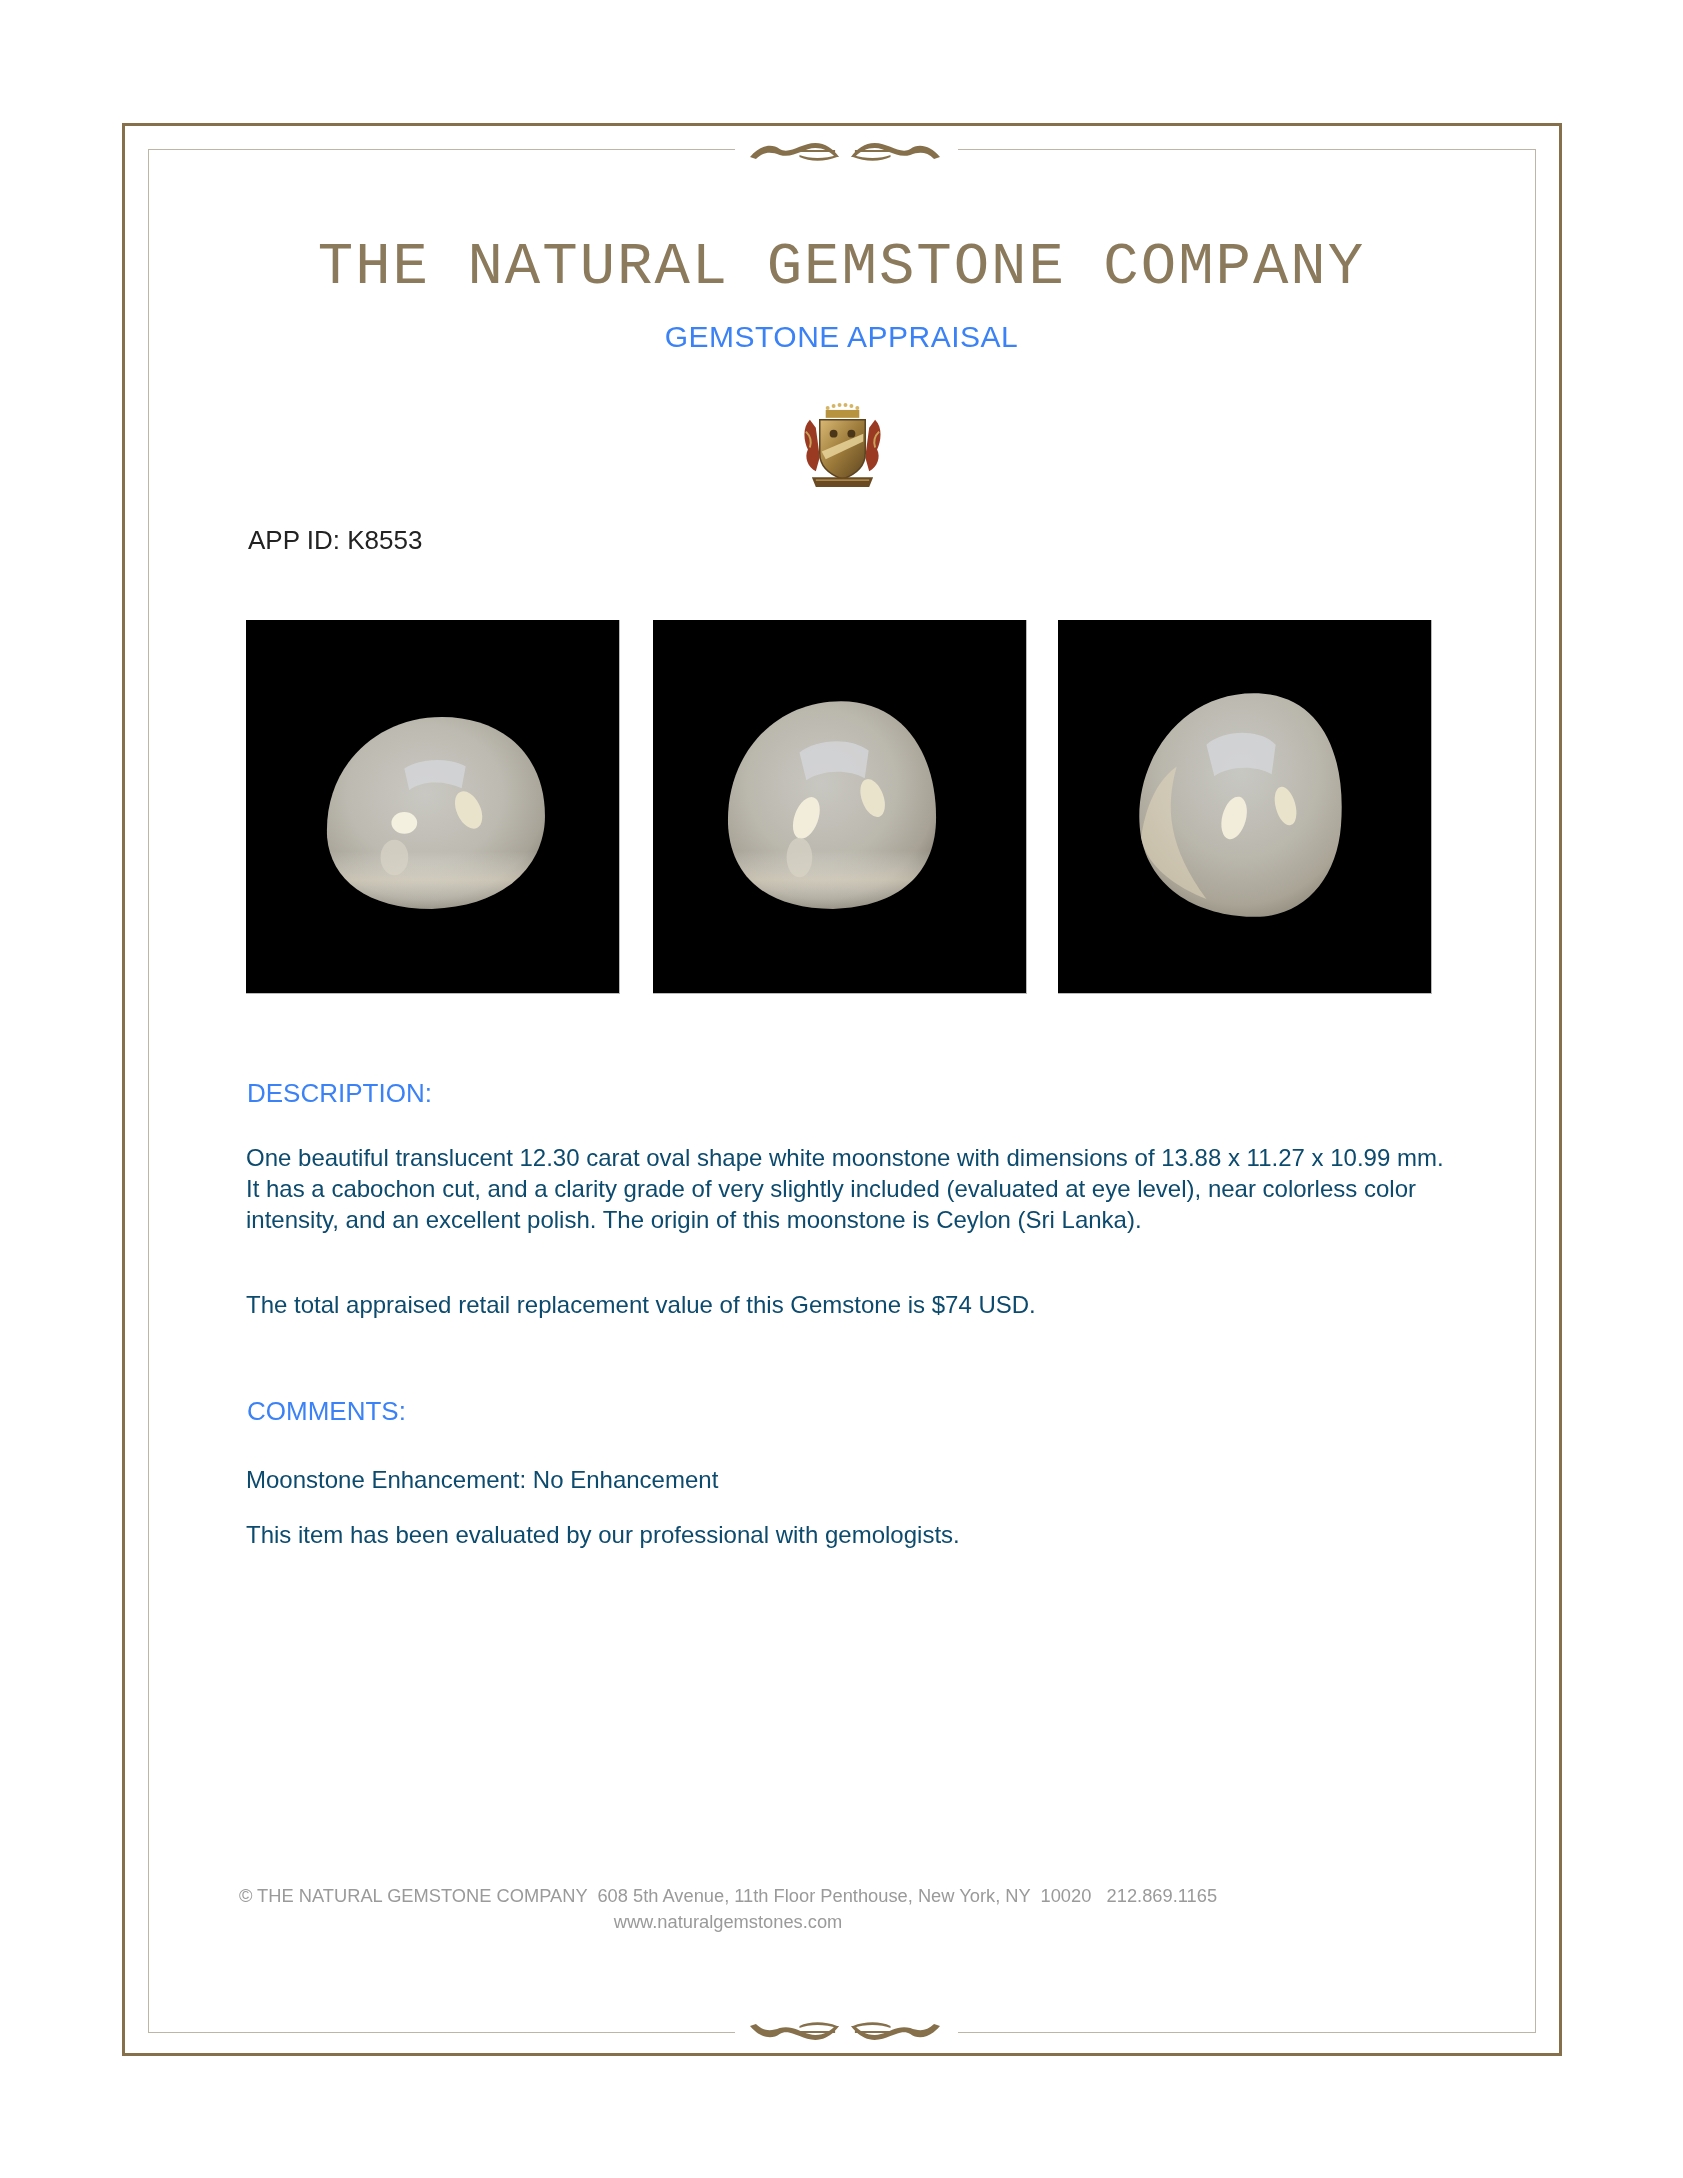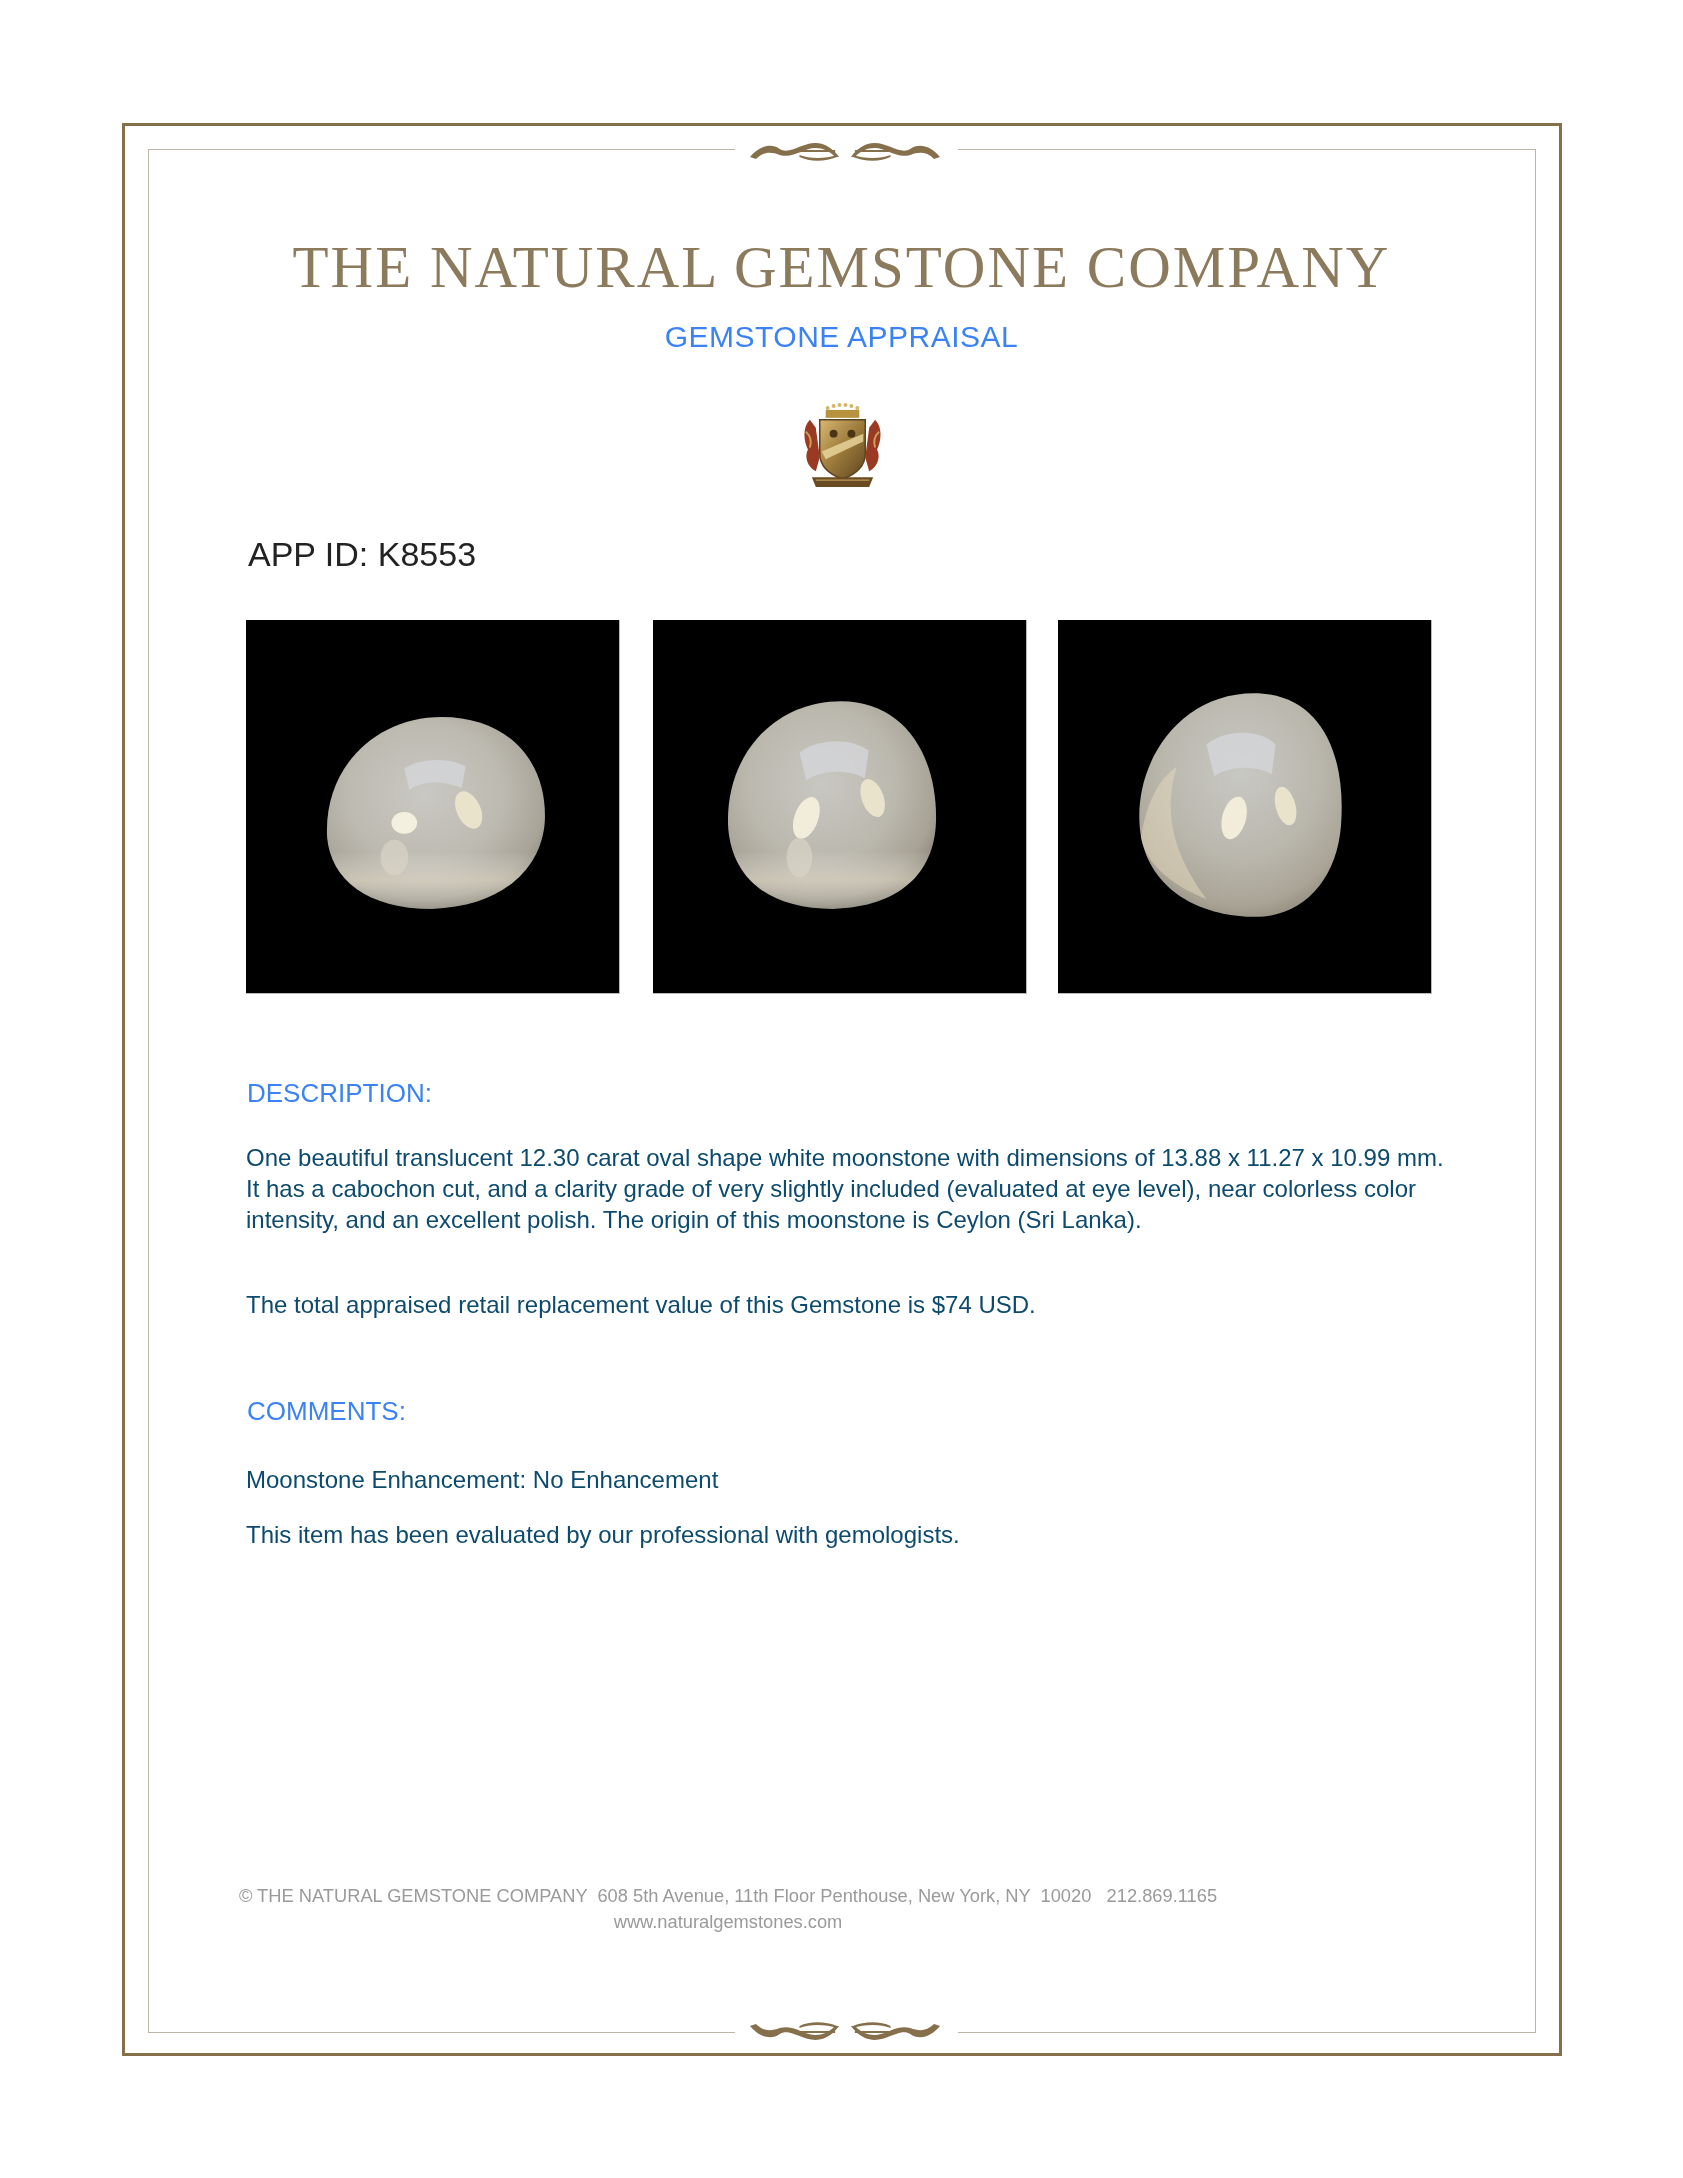--- a/index.html
+++ b/index.html
@@ -46,21 +46,21 @@
       height: 30px;
     }
     .ornament svg { width: 100%; height: 100%; display: block; }
 
     .company-title {
       position: absolute;
       left: 0;
       width: 1683px;
       top: 230px;
       text-align: center;
-      font-family: Liberation Serif, serif;
+      font-family: Liberation Mono, monospace;
       font-size: 59px;
       letter-spacing: 2px;
       color: #8c7a5c;
       line-height: 75px;
       white-space: nowrap;
     }
     .doc-subtitle {
       position: absolute;
       left: 0;
       width: 1683px;
@@ -77,23 +77,23 @@
       left: 800px;
       top: 398px;
       width: 85px;
       height: 97px;
     }
     .crest svg { width: 100%; height: 100%; display: block; }
 
     .app-id {
       position: absolute;
       left: 248px;
-      top: 537px;
-      font-family: "Liberation Sans", sans-serif;
-      font-size: 34px;
+      top: 523px;
+      font-family: "Liberation Sans", sans-serif;
+      font-size: 26px;
       color: #222222;
       line-height: 34px;
     }
     .gem-photo {
       position: absolute;
       top: 620px;
       width: 373px;
       height: 373px;
       background: #000000;
       border-right: 1px solid #b9b9b9;

